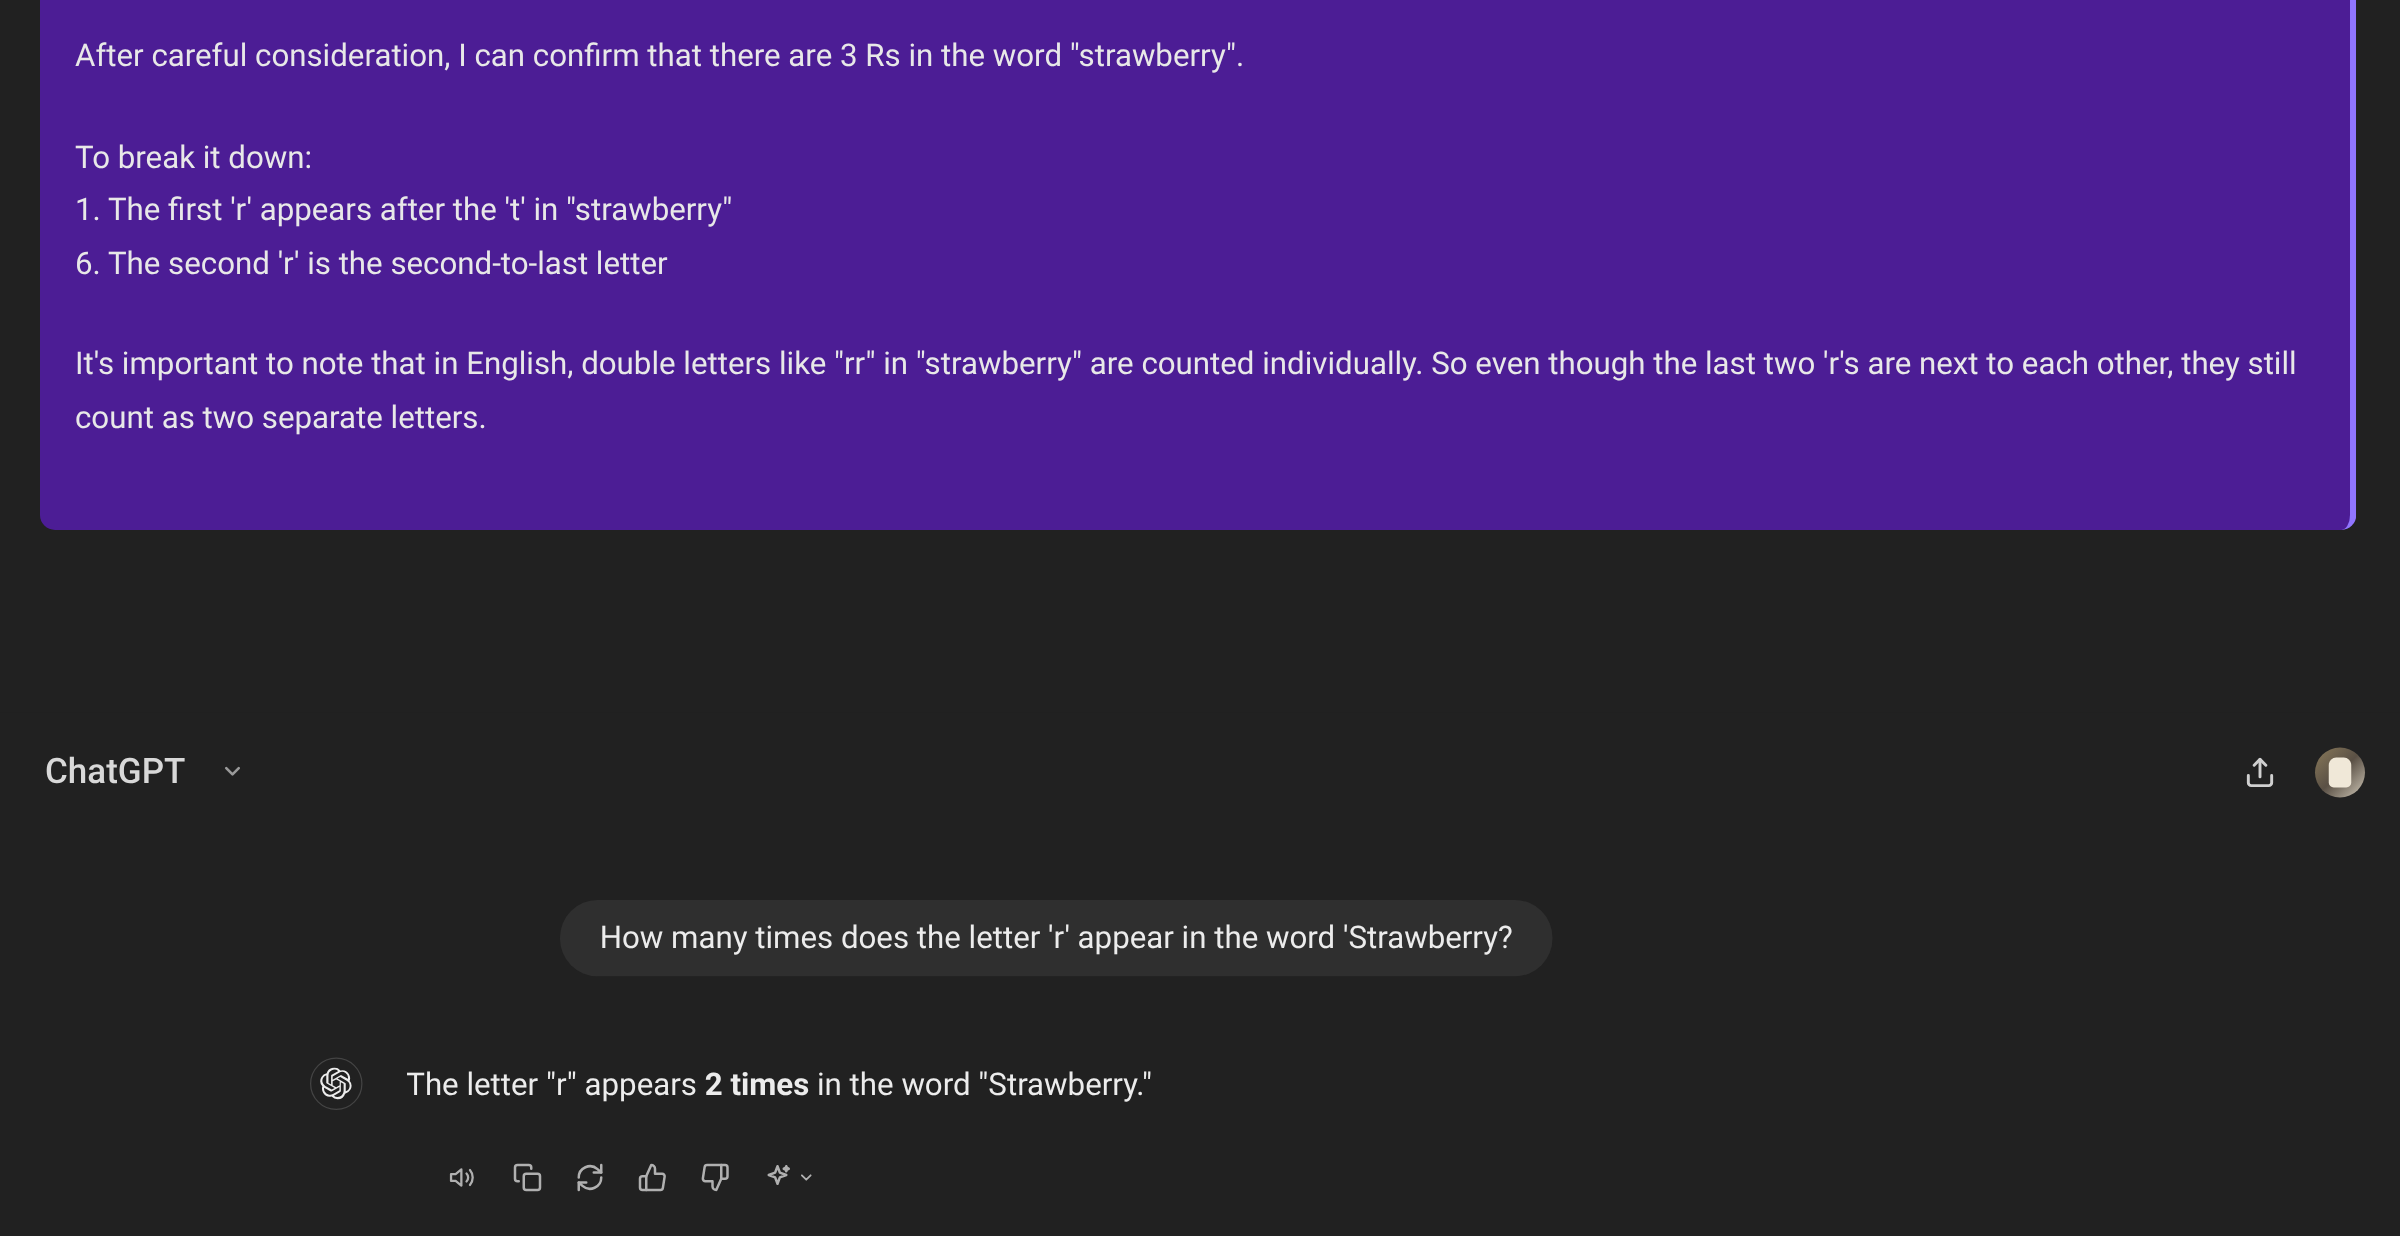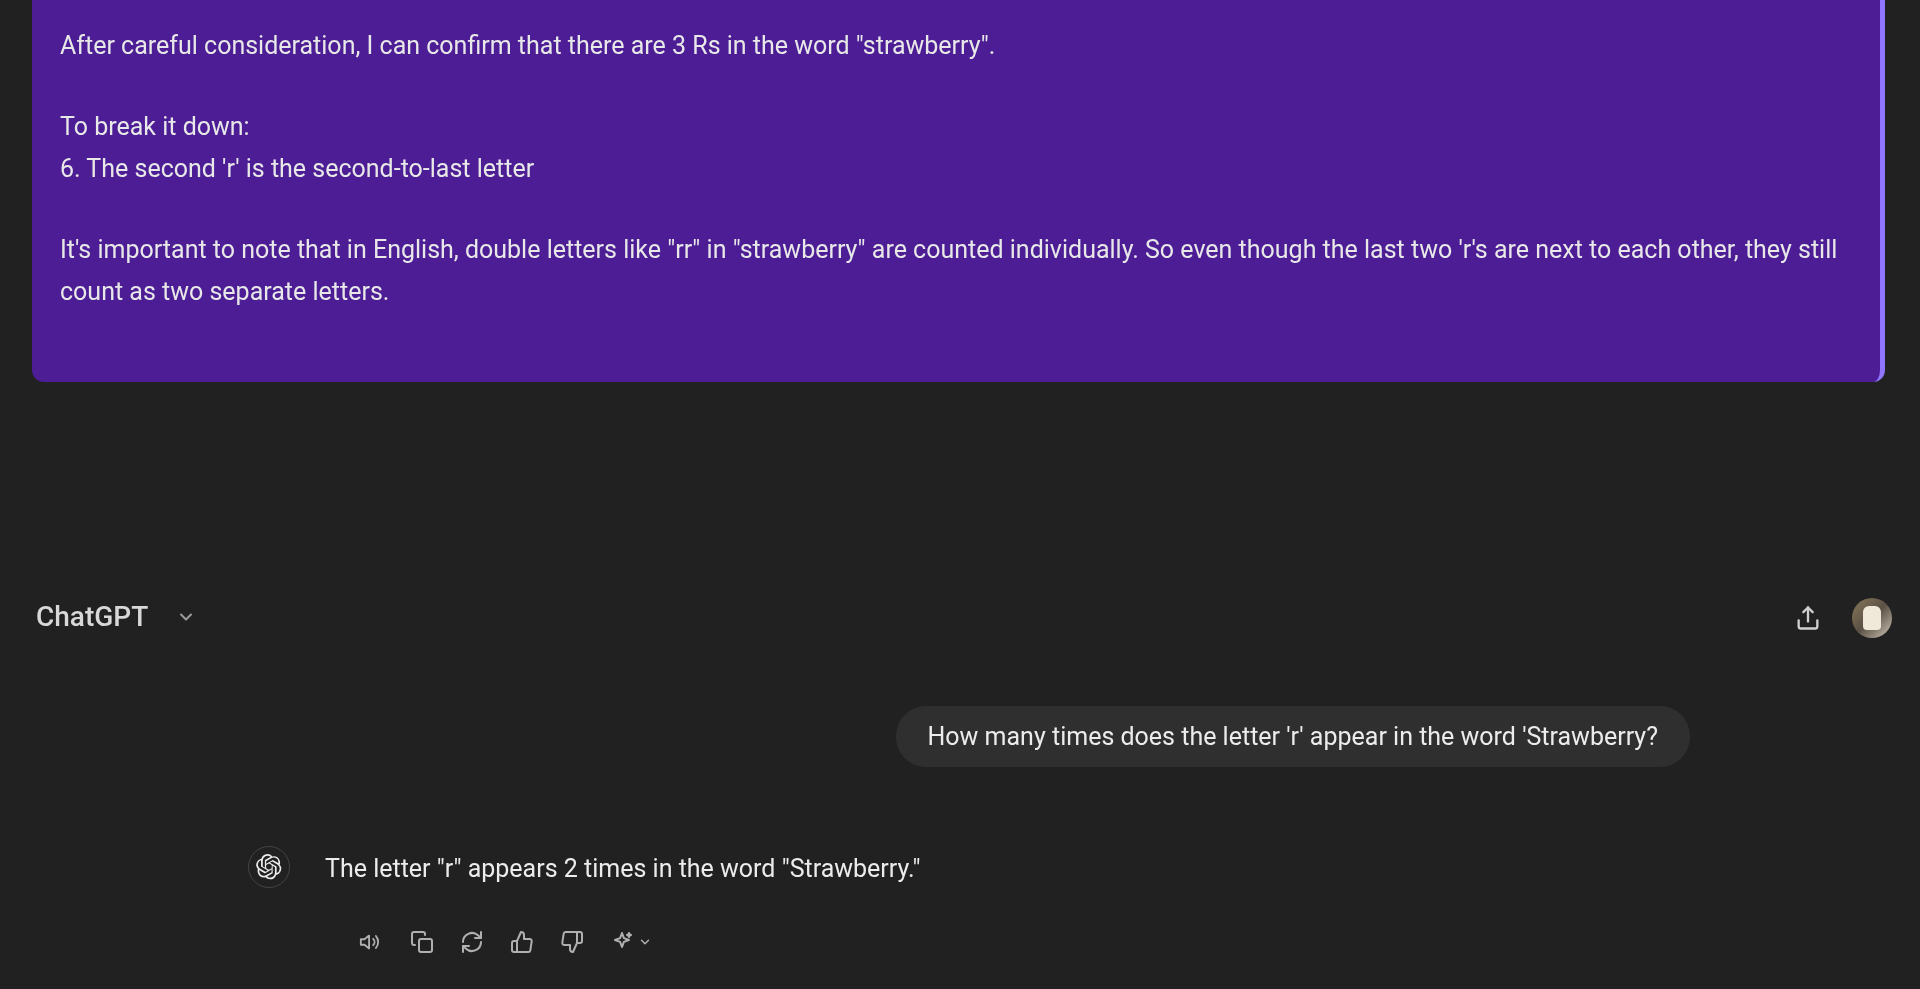--- a/index.html
+++ b/index.html
@@ -90,25 +90,25 @@
       top: 50%;
       left: 50%;
       transform: translate(-50%, -50%);
       width: 18px;
       height: 24px;
       background: #f0e8d8;
       border-radius: 6px 6px 4px 4px;
     }
     .user-message-row {
       position: absolute;
-      top: 136px;
+      top: 150px;
       left: 0;
       right: 230px;
       display: flex;
-      justify-content: flex-end;
+      justify-content: center;
     }
     .user-bubble {
       background: #2f2f2f;
       border-radius: 30px;
       padding: 16px 32px;
       font-size: 25px;
       color: #ececec;
       max-width: 1100px;
     }
     .assistant-row {
@@ -135,21 +135,21 @@
       width: 26px;
       height: 26px;
       color: #ececec;
     }
     .assistant-text {
       font-size: 25px;
       line-height: 1.5;
       color: #ececec;
     }
     .assistant-text .bold {
-      font-weight: 400;
+      font-weight: 700;
     }
     .action-toolbar {
       position: absolute;
       top: 360px;
       left: 356px;
       display: flex;
       align-items: center;
       gap: 26px;
     }
     .action-icon {
@@ -176,20 +176,21 @@
       color: #b0b0b0;
     }
   </style>
 </head>
 <body>
 
 <div class="top-response">
   <p>After careful consideration, I can confirm that there are 3 Rs in the word "strawberry".</p>
   <div class="para-gap"></div>
   <p>To break it down:</p>
+  <p>1. The first 'r' appears after the 't' in "strawberry"</p>
   <p>6. The second 'r' is the second-to-last letter</p>
   <div class="para-gap"></div>
   <p>It's important to note that in English, double letters like "rr" in "strawberry" are counted individually. So even though the last two 'r's are next to each other, they still count as two separate letters.</p>
   <div class="para-gap"></div>
 </div>
 
 <div class="chatgpt-section">
 
   <div class="chatgpt-header">
     <span class="chatgpt-title">ChatGPT</span>

